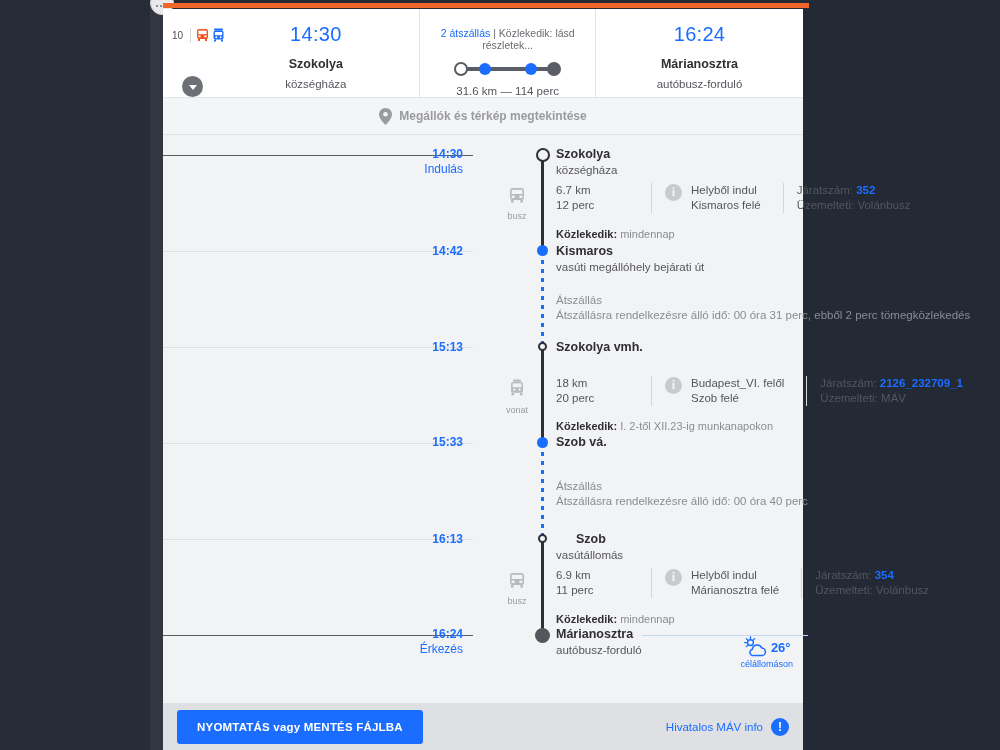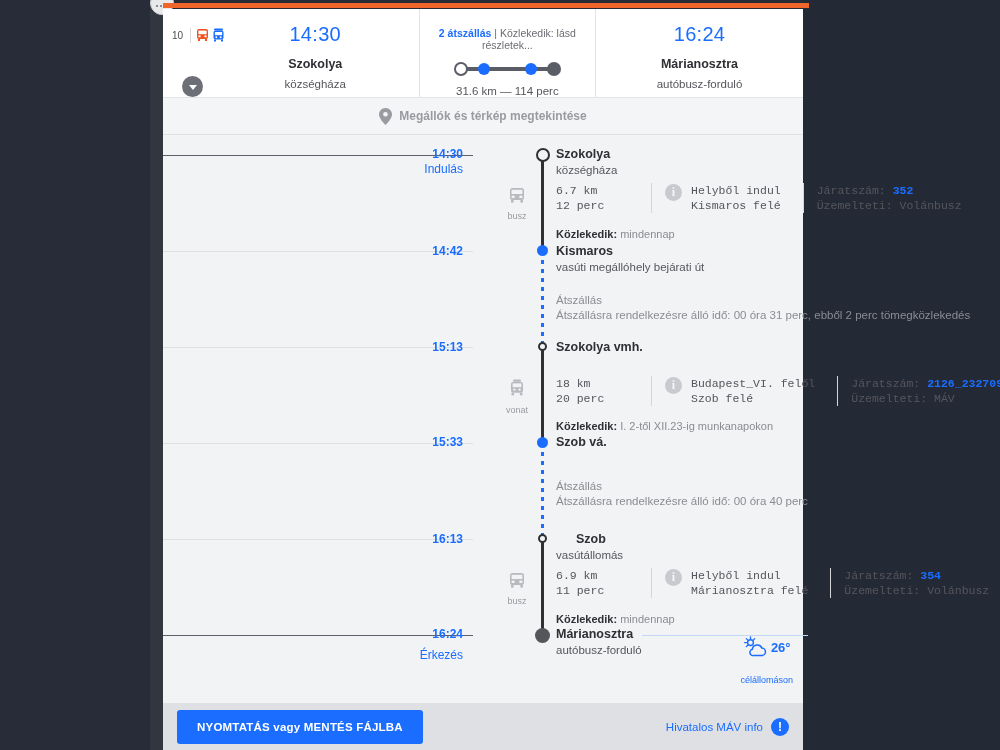--- a/index.html
+++ b/index.html
@@ -47,21 +47,21 @@
   }
   .expand-btn::after { content: ""; border-left: 4.5px solid transparent; border-right: 4.5px solid transparent; border-top: 5px solid #ffffff; margin-top: 1px;}
 
   .sum-col { flex: 0 0 207px; text-align: center; padding-top: 14px; }
   .sum-col.mid { flex: 1 1 auto; border-left: 1px solid #e3e4e8; border-right: 1px solid #e3e4e8; padding-top: 18px; }
   .sum-time { font-size: 20px; color: #1a6dff; font-weight: 400; letter-spacing: .3px; }
   .sum-place { font-size: 12.5px; color: #2f2f34; font-weight: bold; margin-top: 11px; }
   .sum-sub { font-size: 11.5px; color: #55565c; margin-top: 7px; }
 
   .mid-top { font-size: 10.5px; color: #6b6c72; }
-  .mid-top b { color: #1a6dff; font-weight: bold; text-align: center; }
+  .mid-top b { color: #1a6dff; font-weight: normal; text-align: center; }
   .route-line { position: relative; height: 18px; margin: 9px 34px 0 34px; }
   .route-line .bar { position: absolute; left: 7px; right: 7px; top: 7px; height: 4px; background: #5b5d66; border-radius: 2px; }
   .rdot { position: absolute; top: 2px; width: 14px; height: 14px; border-radius: 50%; }
   .rdot.start { left: 0; background: #ffffff; border: 2.5px solid #5b5d66; }
   .rdot.end { right: 0; background: #5b5d66; }
   .rdot.mid { background: #1a6dff; width: 12px; height: 12px; top: 3px; }
   .mid-bottom { font-size: 11.5px; color: #55565c; margin-top: 7px; }
 
   
   .mapbar {
@@ -92,39 +92,39 @@
   .mk-open { width: 14px; height: 14px; background: #f2f3f5; border: 2.5px solid #2f2f34; left: 372.5px; }
   .mk-small { width: 9px; height: 9px; background: #f2f3f5; border: 2.5px solid #2f2f34; left: 375px; }
   .mk-blue { width: 11px; height: 11px; background: #1a6dff; left: 374px; }
   .mk-filled { width: 15px; height: 15px; background: #55565c; left: 372px; }
 
   .mode { position: absolute; left: 330px; width: 48px; text-align: center; }
   .mode-lbl { font-size: 9px; color: #9a9ba1; margin-top: 2px; }
 
   .detail { position: absolute; display: flex; align-items: flex-start; }
   .dcol { position: relative; }
-  .dcol .l1, .dcol .l2 { font-size: 11.5px; color: #55565c; line-height: 15px; white-space: nowrap; font-family: Liberation Mono, monospace; }
+  .dcol .l1, .dcol .l2 { font-size: 11.5px; color: #55565c; line-height: 15px; white-space: nowrap; }
   .dcol .l1 b, .dcol .l2 b { color: #1a6dff; font-weight: bold; }
   .vsep { width: 1px; align-self: stretch; background: #d5d6da; }
   .info-ico {
     width: 17px; height: 17px; border-radius: 50%; background: #c9cad0;
     color: #f2f3f5; font-size: 12px; font-weight: bold; font-family: "Liberation Serif", serif;
     display: flex; align-items: center; justify-content: center; margin-top: 1px;
   }
   .oper { position: absolute; font-size: 11px; color: #8b8c92; white-space: nowrap; }
   .oper b { color: #2f2f34; font-weight: bold; }
 
   .xfer { position: absolute; }
   .xfer div { font-size: 11.5px; color: #8b8c92; line-height: 15px; white-space: nowrap; }
 
   
   .weather { position: absolute; right: 10px; text-align: center; }
   .weather .wrow { display: flex; align-items: center; justify-content: center; gap: 2px; margin-top: 13px; }
   .weather .temp { font-size: 13px; color: #1a6dff; font-weight: bold; }
-  .weather .wsub { font-size: 9px; color: #1a6dff; margin-top: 17px; }
+  .weather .wsub { font-size: 9px; color: #1a6dff; margin-top: 1px; }
   .dest-rule { position: absolute; height: 1px; background: #c3d8f7; }
 
   
   .footer {
     position: absolute; left: 0; bottom: 0; width: 640px; height: 47px;
     background: #dfe0e4; display: flex; align-items: center; padding: 0 14px;
   }
   .print-btn {
     background: #1a6dff; color: #ffffff; font-size: 11.5px; font-weight: bold;
     padding: 11px 20px; border: none; border-radius: 3px; letter-spacing: .2px; cursor: pointer;
@@ -393,21 +393,21 @@
         </div>
       </div>
       <div class="oper" style="top:478px;left:393px">
         <b>Közlekedik:</b>
         <span>mindennap</span>
       </div>
 
       <div class="mk mk-filled" style="top:493px"></div>
       <div class="node" style="top:492px;left:236px;width:64px">
         <div class="n-time">16:24</div>
-        <div class="n-tag" style="top:21px">Érkezés</div>
+        <div class="n-tag" style="top:15px">Érkezés</div>
       </div>
       <div class="n-name" style="top:492px;left:393px">Márianosztra</div>
       <div class="n-sub" style="top:509px;left:393px">autóbusz-forduló</div>
       <div class="dest-rule" style="top:500px;left:479px;width:166px"></div>
 
       <div class="weather" style="top:488px">
         <div class="wrow">
           <svg width="26" height="22" viewBox="0 0 26 22">
             <g stroke="#1a6dff" stroke-width="1.3" stroke-linecap="round">
               <line x1="7.5" y1="0.8" x2="7.5" y2="3"></line>

